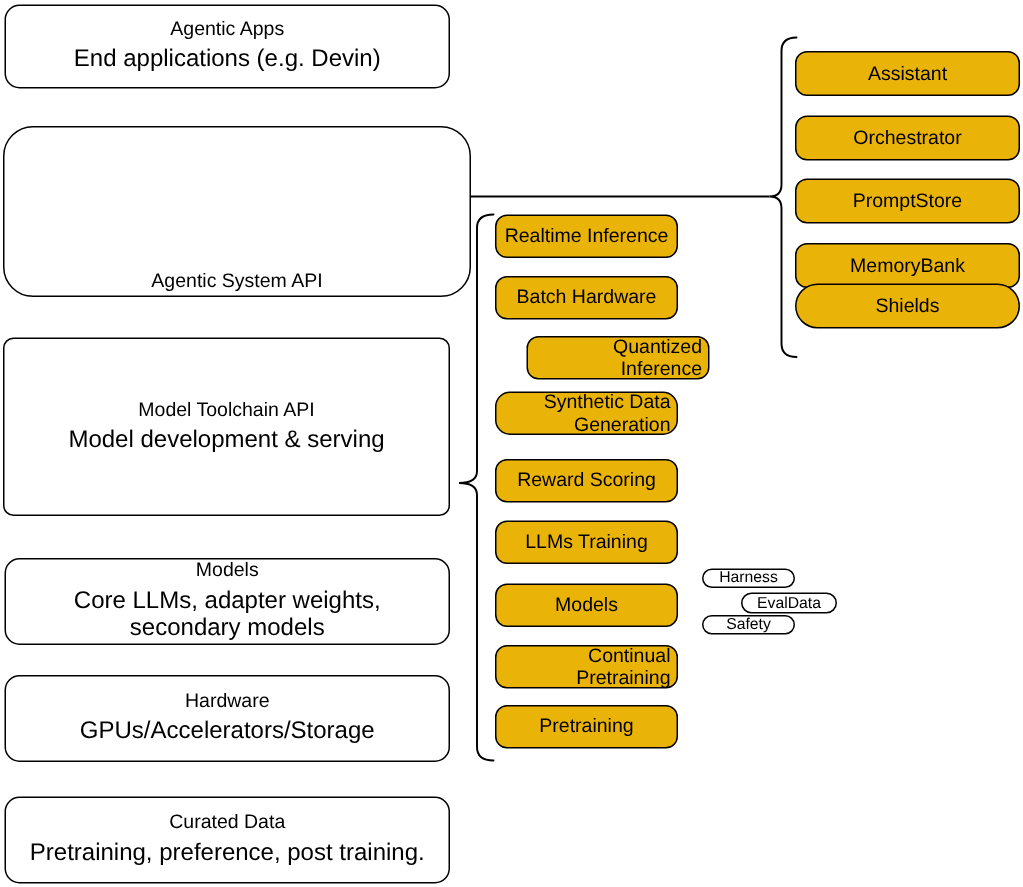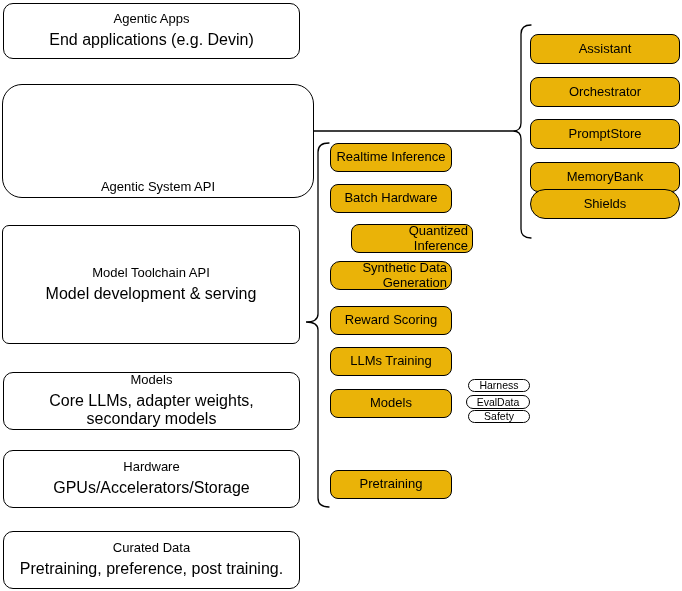--- a/index.html
+++ b/index.html
@@ -106,24 +106,25 @@
     <div class="layer-subtitle">Pretraining, preference, post training.</div>
   </div>
 
   <div class="node-box mid" style="top:143px;">Realtime Inference</div>
   <div class="node-box mid" style="top:184px;">Batch Hardware</div>
   <div class="node-box mid" style="top:224px;margin-left:21px;">Quantized Inference</div>
   <div class="node-box mid" style="top:261px;border-radius:10px;">Synthetic Data Generation</div>
   <div class="node-box mid" style="top:306px;">Reward Scoring</div>
   <div class="node-box mid" style="top:347px;">LLMs Training</div>
   <div class="node-box mid" style="top:389px;">Models</div>
+  <div class="node-box mid" style="top:430px;">Continual Pretraining</div>
   <div class="node-box mid" style="top:470px;">Pretraining</div>
 
   <div class="pill" style="left:468px; top:379px; width:62px; height:13px;">Harness</div>
-  <div class="pill" style="left:466px; top:395px; width:64px; height:14px;">EvalData</div>
+  <div class="pill" style="left:494px; top:395px; width:64px; height:14px;">EvalData</div>
   <div class="pill" style="left:468px; top:410px; width:62px; height:13px;">Safety</div>
 
   <div class="node-box right-col" style="top:34px;">Assistant</div>
   <div class="node-box right-col" style="top:77px;">Orchestrator</div>
   <div class="node-box right-col" style="top:162px;">MemoryBank</div>
   <div class="node-box right-col" style="top:119px;">PromptStore</div>
   <div class="node-box right-col" style="top:189px;border-radius:15px;">Shields</div>
 
 </div>
 

